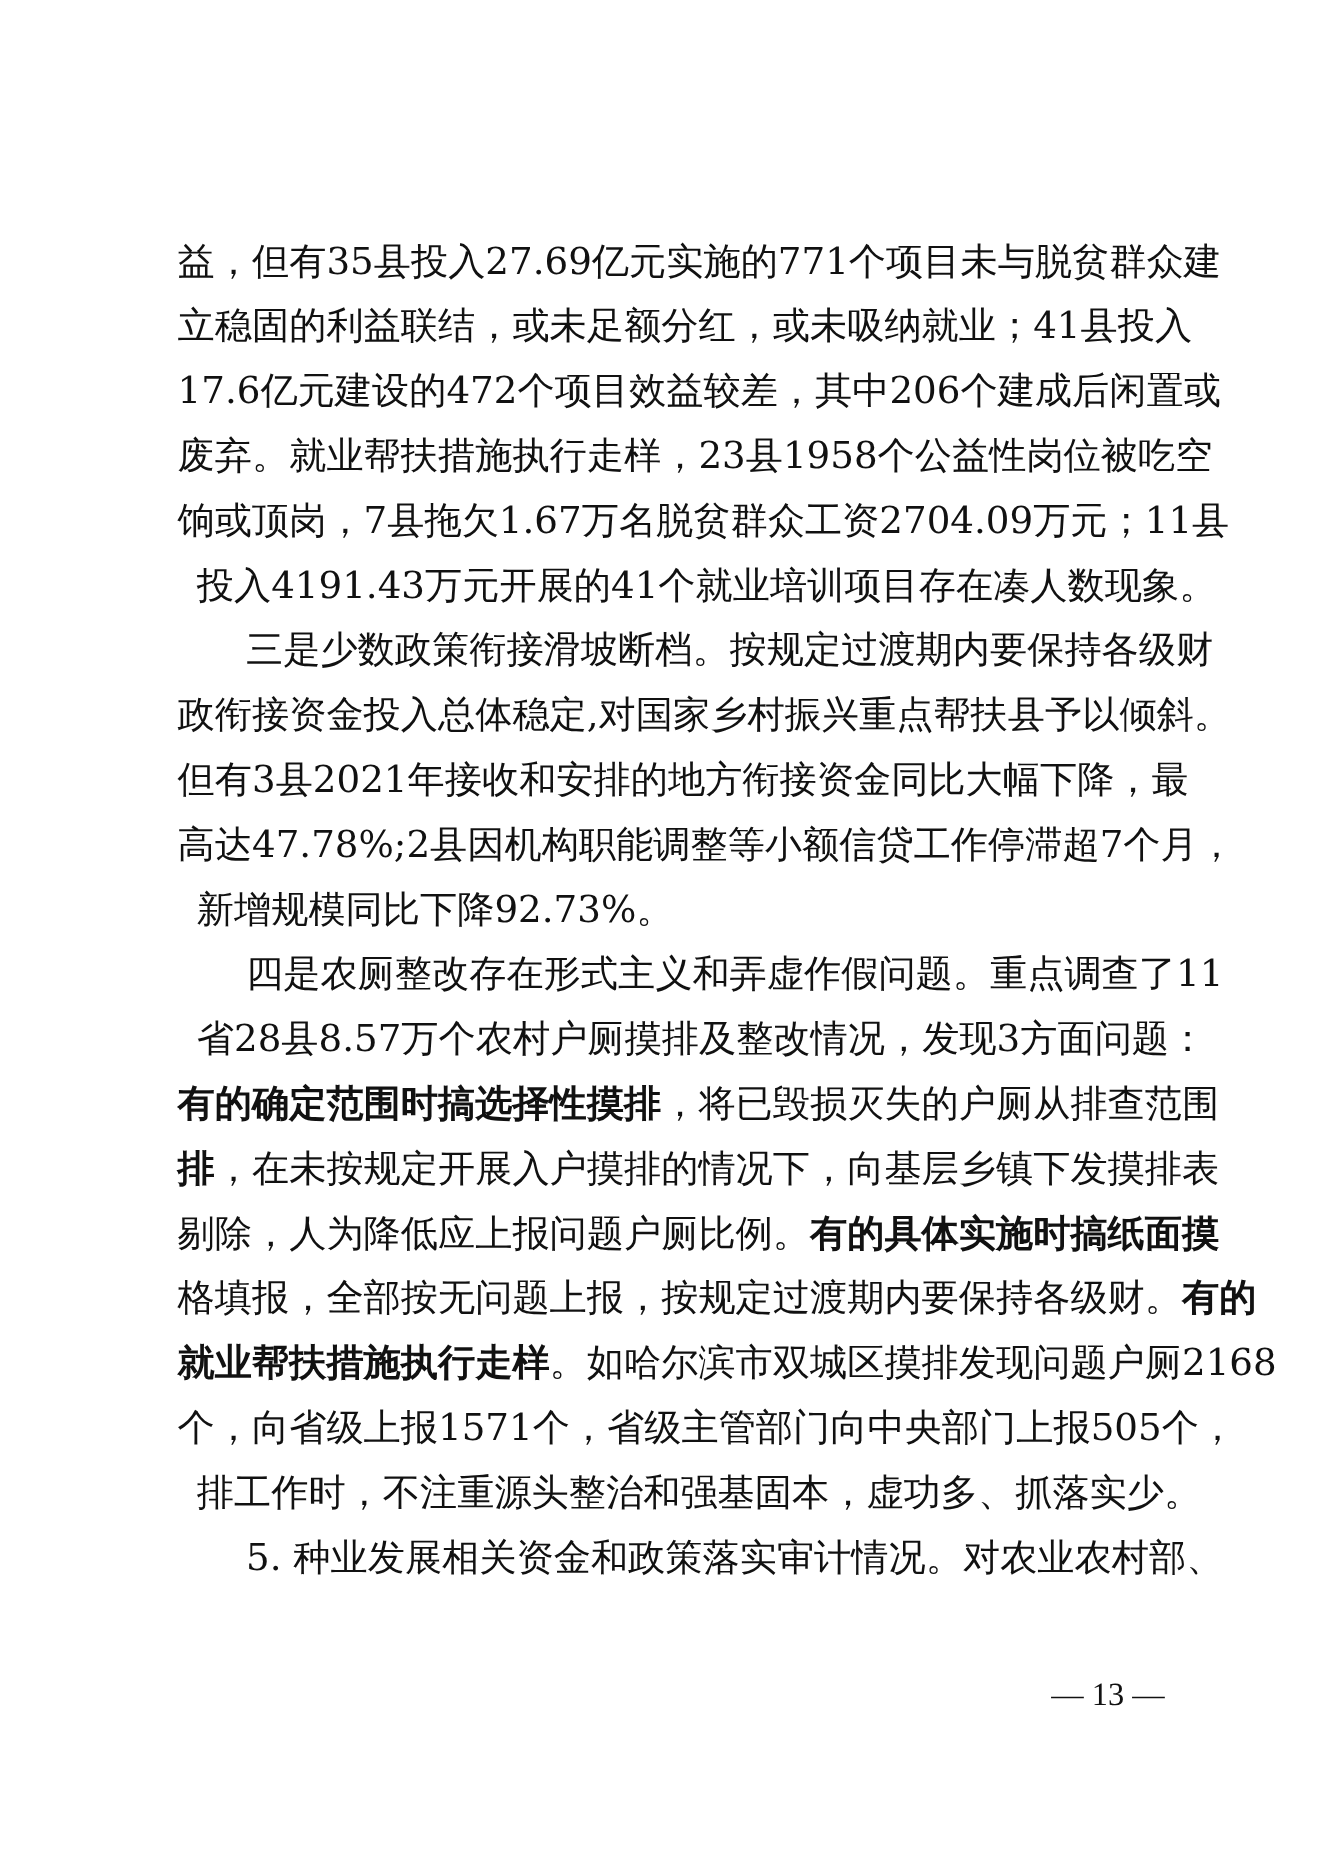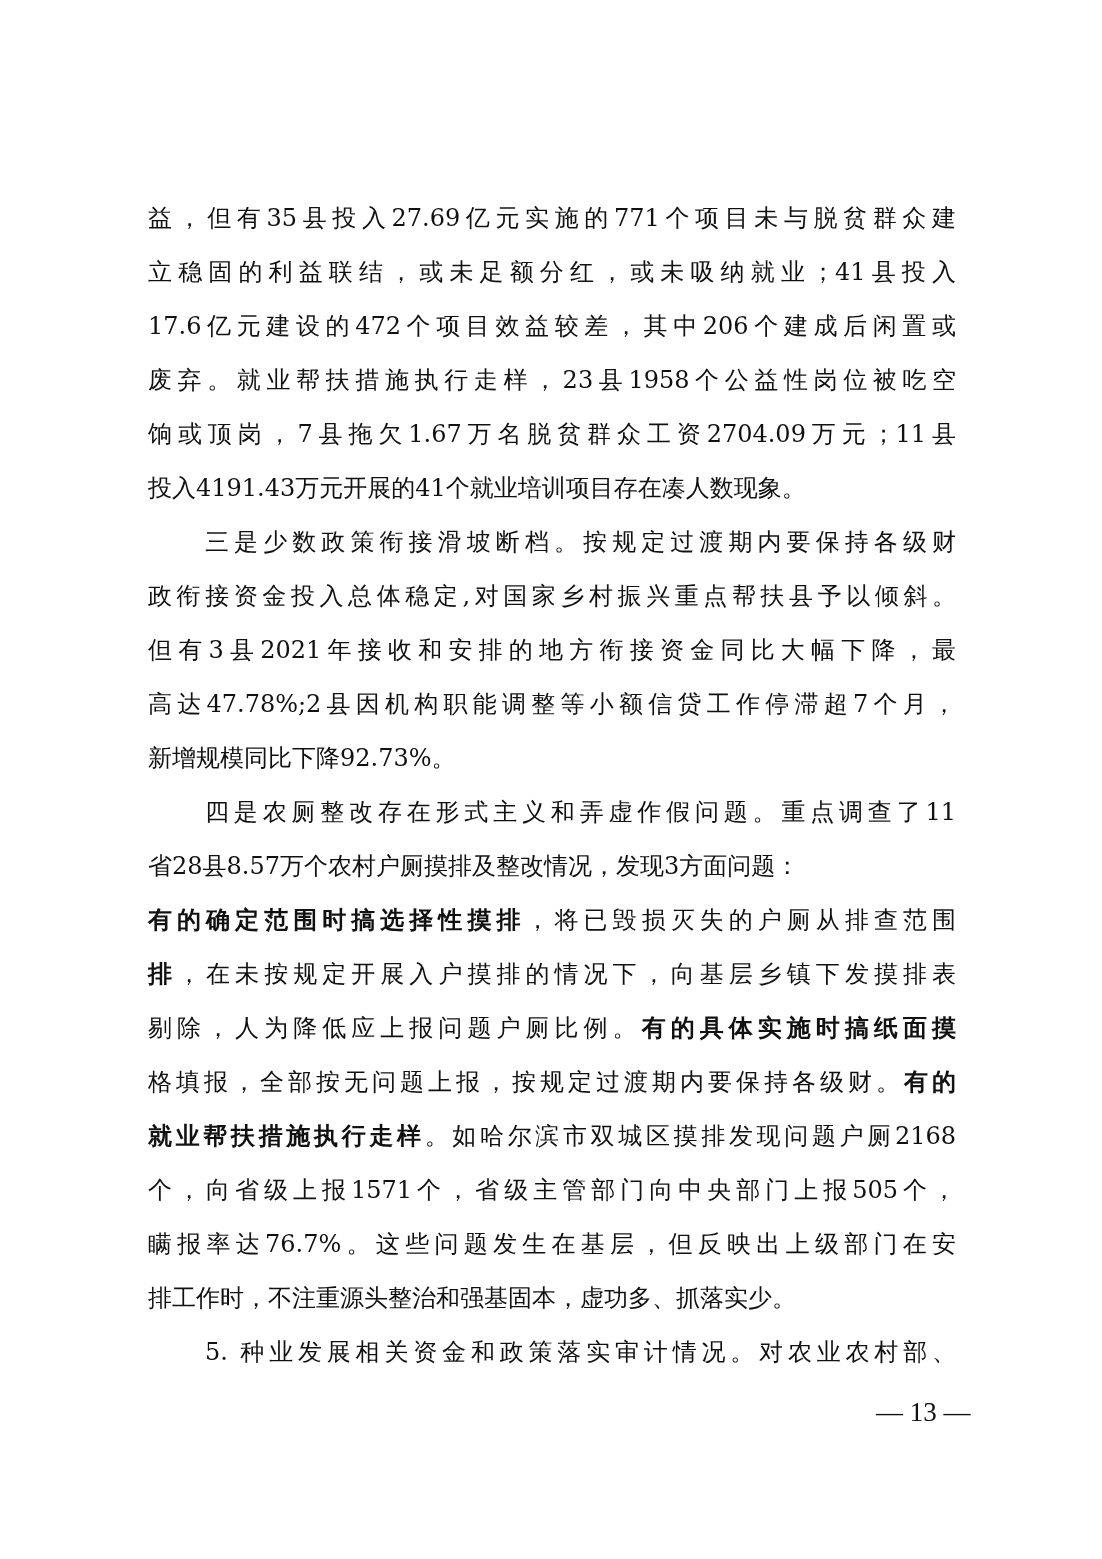--- a/index.html
+++ b/index.html
@@ -17,28 +17,29 @@
     }
     .page {
       position: absolute;
       left: 148px;
       top: 191px;
       width: 808px;
     }
     .line {
       height: 54px;
       line-height: 54px;
-      font-size: 24px;
+      font-size: 31px;
       white-space: nowrap;
       text-align: justify;
       text-align-last: justify;
       letter-spacing: 0px;
     }
     .line.last {
       text-align-last: left;
+      margin-left: 16px;
     }
     .line.indent {
       padding-left: 57px;
     }
     .kai {
       font-family: "DejaVu Serif", "Liberation Serif", serif;
       margin-top: 40px;
     }
     .bold {
       font-family: "DejaVu Sans", "Liberation Sans", sans-serif;
@@ -73,19 +74,18 @@
   <div class="line last"><span>新增规模同比下降92.73%。</span></div>
 
   <div class="line indent"><span class="kai">四是农厕整改存在形式主义和弄虚作假问题。</span><span>重点调查了11</span></div>
   <div class="line last"><span>省28县8.57万个农村户厕摸排及整改情况，发现3方面问题：</span></div>
   <div class="line"><span class="bold">有的确定范围时搞选择性摸排</span><span>，将已毁损灭失的户厕从排查范围</span></div>
   <div class="line"><span class="bold">排</span><span>，在未按规定开展入户摸排的情况下，向基层乡镇下发摸排表</span></div>
   <div class="line"><span>剔除，人为降低应上报问题户厕比例。</span><span class="bold">有的具体实施时搞纸面摸</span></div>
   <div class="line"><span>格填报，全部按无问题上报，按规定过渡期内要保持各级财。</span><span class="bold">有的</span></div>
   <div class="line"><span class="bold">就业帮扶措施执行走样</span><span>。如哈尔滨市双城区摸排发现问题户厕2168</span></div>
   <div class="line"><span>个，向省级上报1571个，省级主管部门向中央部门上报505个，</span></div>
-  <div class="line"><span>瞒报率达76.7%。这些问题发生在基层，但反映出上级部门在安</span></div>
   <div class="line last"><span>排工作时，不注重源头整治和强基固本，虚功多、抓落实少。</span></div>
 
   <div class="line indent"><span class="kai">5. 种业发展相关资金和政策落实审计情况。</span><span>对农业农村部、</span></div>
 </div>
 
 <div class="page-number">— 13 —</div>
 
 </body></html>

